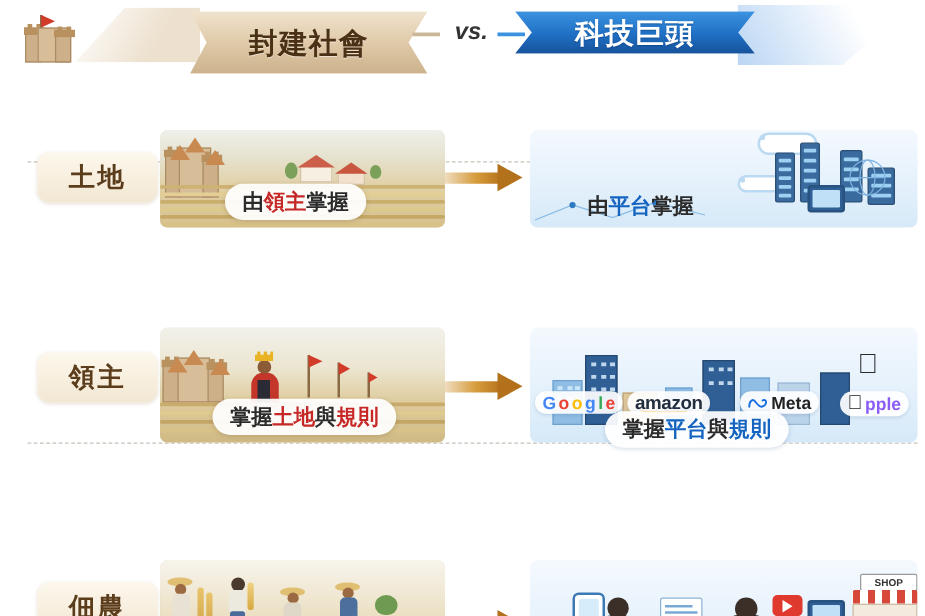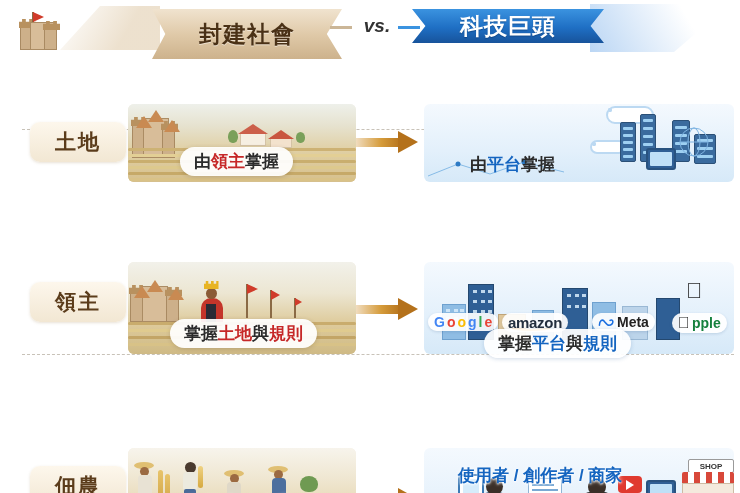--- a/index.html
+++ b/index.html
@@ -475,21 +475,21 @@
       <div class="amz-arc"></div>
     </div>
     <div class="logo" style="left:592px;top:182px;">
       <svg class="meta-gl" viewBox="0 0 24 14">
         <path d="M2 11 C2 4, 6 2, 8.5 5 C11 8, 13 11, 15.5 11 C19 11, 21 8, 21 6 C21 4, 19 2.5, 17 4" fill="none" stroke="#1b6fe0" stroke-width="2.2" stroke-linecap="round"></path>
       </svg>
       <span class="txt" style="color:#222">Meta</span>
     </div>
     <div class="logo" style="left:672px;top:182px;">
       <span class="apple-glyph"></span>
-      <span class="txt" style="color:#15803d">pple</span>
+      <span class="txt" style="color:#8b5cf6">pple</span>
     </div>
 
     <div class="pill" style="left:170px;top:188px;">
       <span class="dark">掌握</span>
       <span class="red">土地</span>
       <span class="dark">與</span>
       <span class="red">規則</span>
     </div>
 
     <div class="pill blue" style="left:484px;top:198px;">
@@ -565,21 +565,20 @@
             <span>SHOP</span>
           </div>
         <div class="awning"></div>
         <div class="front"></div>
 
       </div>
 
     </div>
 
     <div class="hdr-text" style="left:186px;top:268px;color:#2b2b2b;font-size:18px;">依附土地生產</div>
-    <div class="hdr-text blue" style="left:458px;top:240px;font-size:17px;">使用者 / 創作者 / 商家</div>
 
   </div>
 
   <div class="row" style="top:331px;height:92px;">
 
     
 
     
 
     

